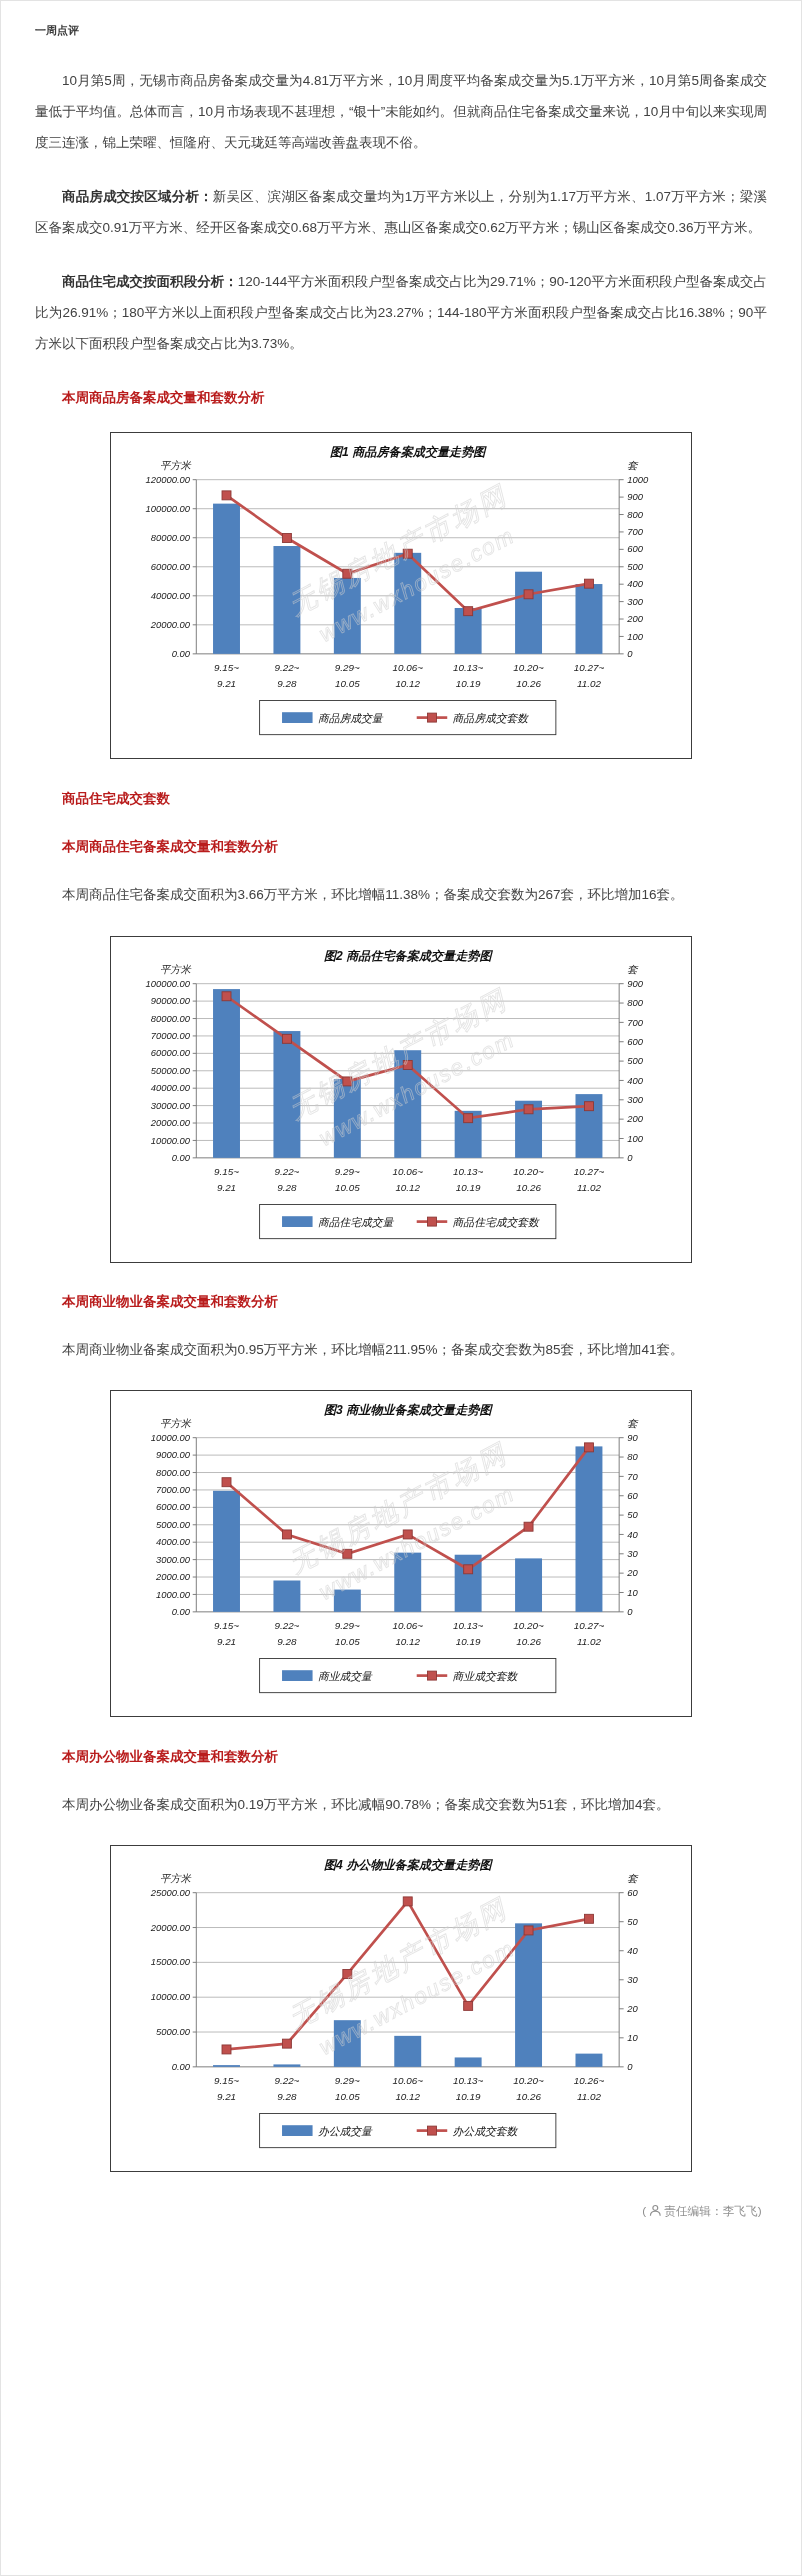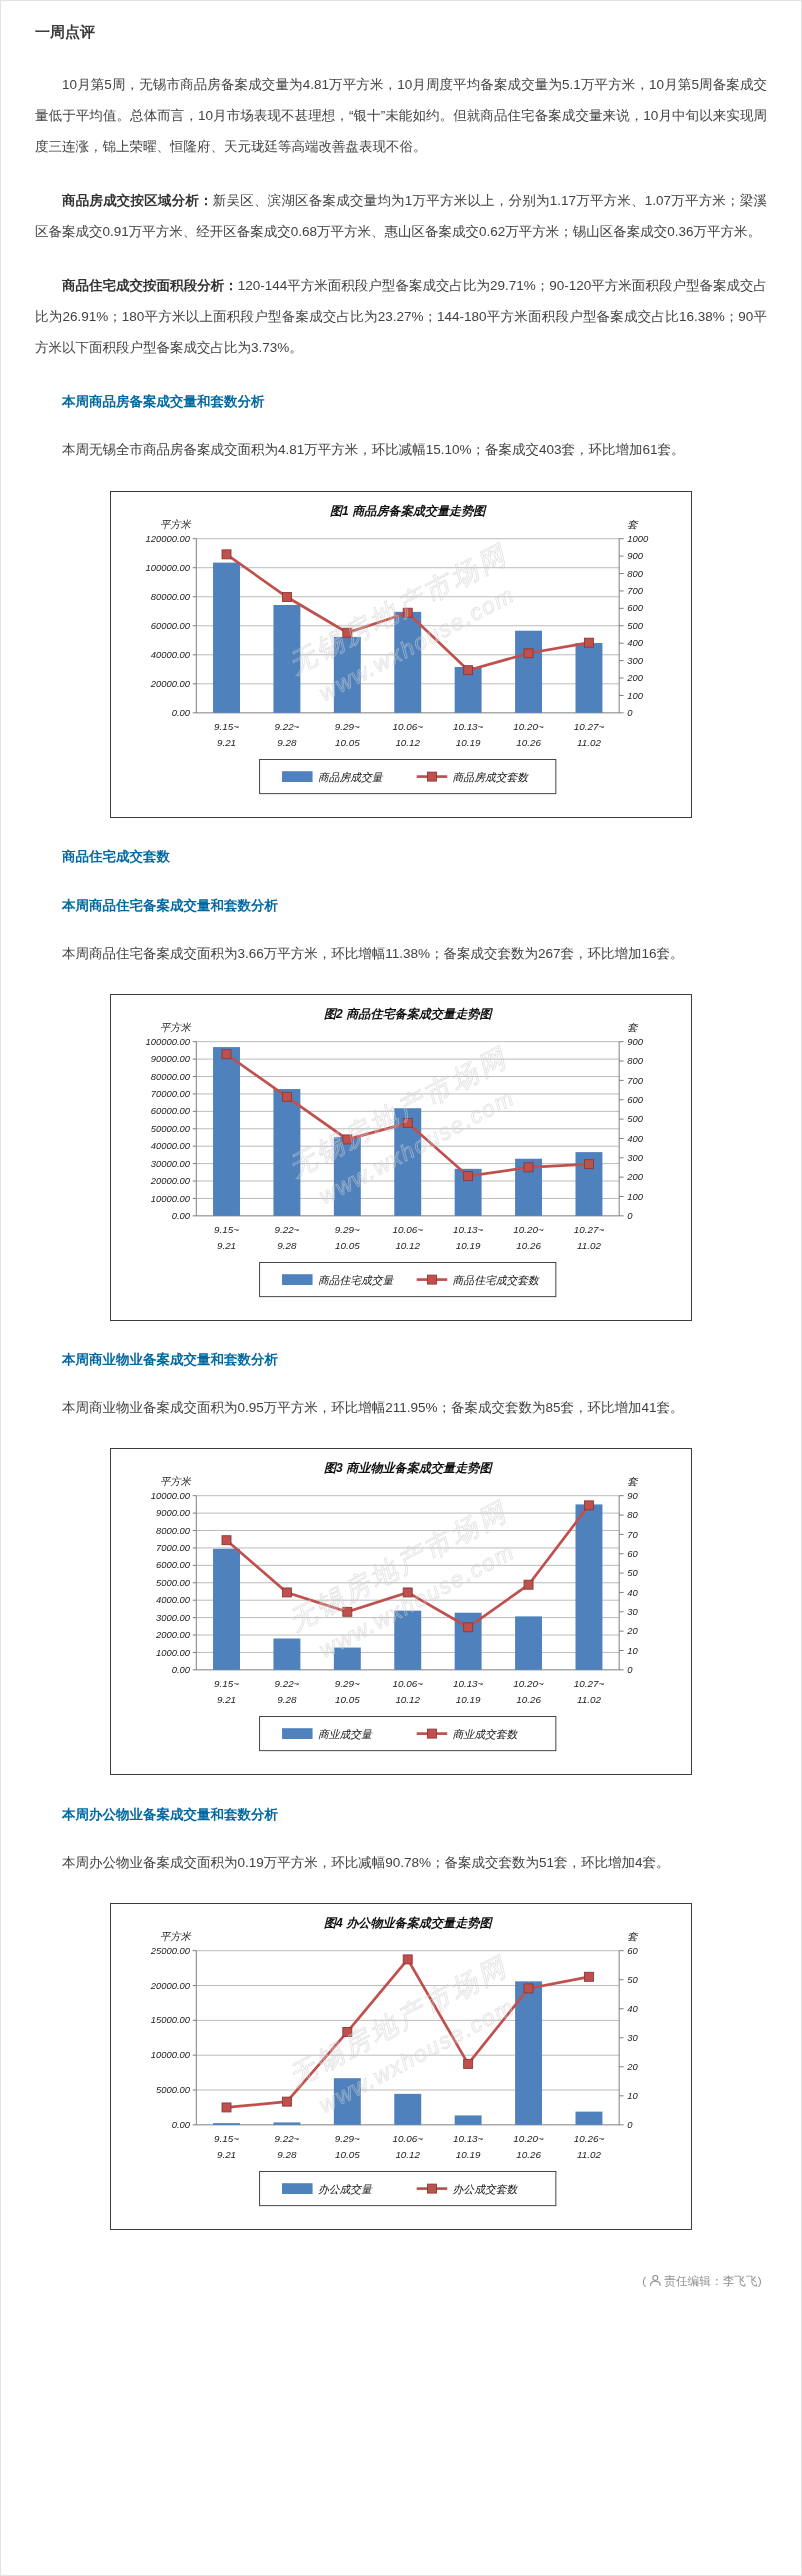--- a/index.html
+++ b/index.html
@@ -4,59 +4,58 @@
 <style>
   * { box-sizing: border-box; }
   html,body { margin:0; padding:0; background:#fff; }
   body { font-family: "Liberation Sans", "DejaVu Sans", sans-serif; }
   .page {
     width: 802px; min-height: 2576px; margin: 0 auto;
     border: 0.9px solid #e3e3e3; background: #fff;
     padding: 14.4px 34px 21.5px 34px;
   }
   .doc-title {
-    font-size: 15px; font-weight: bold; color: #3b3b3b;
+    font-size: 11px; font-weight: bold; color: #3b3b3b;
     margin: 7.2px 0 27px 0;
   }
   .para {
     font-size: 13.5px; color: #414141; line-height: 2.3;
     text-indent: 2em; margin: 23px 0; text-align: justify;
   }
   .para .lead { font-weight: bold; color: #333; }
   .sec-heading {
-    font-size: 13.5px; font-weight: bold; color: #0369a1;
+    font-size: 13.5px; font-weight: bold; color: #b91c1c;
     text-indent: 2em; margin: 30.5px 0 5.4px 0;
   }
   .chart-box {
     width: 582px; margin: 25px auto;
     border: 0.9px solid #3c3c3c; background: #fff; font-style: italic;
   }
   .chart-box svg { display:block; }
   .footer {
     text-align: right; color: #8f8f8f; font-size: 11.7px;
-    margin-top: 44px; padding-right: 5.4px;
+    margin-top: 32px; padding-right: 5.4px;
   }
   .footer .editor-icon { vertical-align: -1.8px; margin: 0 2.7px; }
 </style>
 </head>
 <body>
 
 <div class="page">
 
   <div class="doc-title">一周点评</div>
 
   <p class="para">10月第5周，无锡市商品房备案成交量为4.81万平方米，10月周度平均备案成交量为5.1万平方米，10月第5周备案成交量低于平均值。总体而言，10月市场表现不甚理想，“银十”未能如约。但就商品住宅备案成交量来说，10月中旬以来实现周度三连涨，锦上荣曜、恒隆府、天元珑廷等高端改善盘表现不俗。</p>
 
 
   <p class="para"><span class="lead">商品房成交按区域分析：</span><span>新吴区、滨湖区备案成交量均为1万平方米以上，分别为1.17万平方米、1.07万平方米；梁溪区备案成交0.91万平方米、经开区备案成交0.68万平方米、惠山区备案成交0.62万平方米；锡山区备案成交0.36万平方米。</span></p>
 
   <p class="para"><span class="lead">商品住宅成交按面积段分析：</span><span>120-144平方米面积段户型备案成交占比为29.71%；90-120平方米面积段户型备案成交占比为26.91%；180平方米以上面积段户型备案成交占比为23.27%；144-180平方米面积段户型备案成交占比16.38%；90平方米以下面积段户型备案成交占比为3.73%。</span></p>
 
   <div class="sec-heading">本周商品房备案成交量和套数分析</div>
-  <p class="para">本周无锡全市商品房备案成交面积为4.81万平方米，环比减幅15.10%；备案成交403套，环比增加61套。</p>
 
   <div class="chart-box">
       <svg width="580" height="325" viewBox="0 0 646 362" font-family="&quot;Liberation Sans&quot;,&quot;DejaVu Sans&quot;,sans-serif">
         <text x="330.5" y="26" text-anchor="middle" font-size="13.5" font-weight="bold" fill="#111">图1  商品房备案成交量走势图</text>
         <text x="89" y="40" text-anchor="end" font-size="11.5" fill="#222">平方米</text>
         <text x="575" y="40" text-anchor="start" font-size="11.5" fill="#222">套</text>
         <line x1="95" y1="246" x2="566" y2="246" stroke="#707070" stroke-width="1"></line>
         <line x1="91" y1="246" x2="95" y2="246" stroke="#707070"></line>
         <text x="88" y="249.5" text-anchor="end" font-size="10.5" fill="#222">0.00</text>
         <line x1="95" y1="213.66666666666669" x2="566" y2="213.66666666666669" stroke="#b3b3b3" stroke-width="1"></line>

